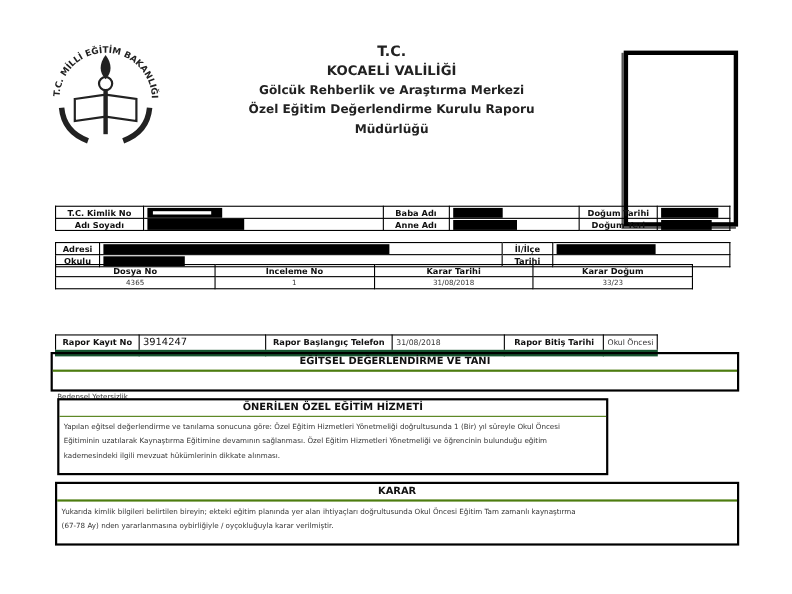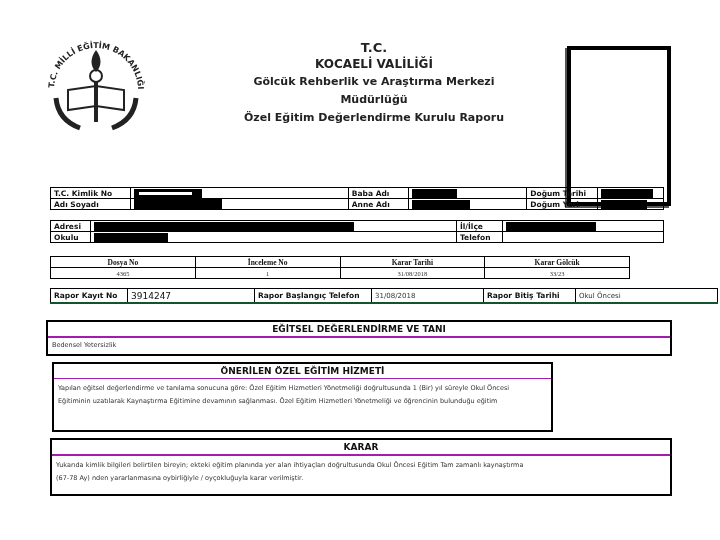--- a/index.html
+++ b/index.html
@@ -1,34 +1,34 @@
 <!DOCTYPE html>
 <html><head>
 <meta charset="utf-8">
 <style>
   html, body { margin:0; padding:0; background:#ffffff; }
   body { width:720px; height:540px; position:relative; overflow:hidden; font-family:"DejaVu Sans", sans-serif; color:#111; }
   .abs { position:absolute; }
   .logo { left:40px; top:28px; width:112px; height:112px; }
-  .header { left:184px; top:40px; width:380px; text-align:center; font-family:"DejaVu Sans", sans-serif; color:#222; }
+  .header { left:166px; top:40px; width:380px; text-align:center; font-family:"DejaVu Sans", sans-serif; color:#222; }
   .header div { line-height:18px; }
   .h-tc { font-size:13px; font-weight:bold; line-height:15px !important; }
   .h-b { font-size:12px; font-weight:bold; }
   .h-n { font-size:11px; font-weight:bold; }
   .photo { left:567px; top:46px; width:104px; height:160px; border:4px solid #000; box-sizing:border-box; box-shadow:-2px 2px 0 #555; background:#fff; }
   table { border-collapse:collapse; position:absolute; }
   td { border:1px solid #000; padding:0 3px; font-size:7.5px; height:10px; white-space:nowrap; }
-  .lbl { font-weight:bold; font-size:7.5px; }
+  .lbl { font-weight:bold; font-size:7.5px;text-align:center; }
   .redact { display:inline-block; background:#000; height:9px; vertical-align:middle; }
   .redact.white-inner { position:relative; }
   .redact.white-inner::after { content:""; position:absolute; left:5px; right:10px; top:3px; height:3px; background:#fff; }
   .center { text-align:center; }
   .val { font-size:6.5px; color:#333; }
   .box { position:absolute; border:2px solid #000; box-sizing:border-box; }
-  .box-title { border-bottom:2px solid #a21caf; text-align:center; font-weight:bold; font-size:9px; height:14px; line-height:14px; }
+  .box-title { border-bottom:2px solid #4d7c0f; text-align:center; font-weight:bold; font-size:9px; height:14px; line-height:14px; }
   .box-body { font-size:6.5px; color:#333; padding:3px 4px; line-height:13px; }
 </style>
 </head>
 <body>
 
 <div class="abs logo">
   <svg width="112" height="112" viewBox="0 0 112 112">
     <defs>
         <path id="arc" d="M14,62 A42,42 0 0 1 98,62"></path>
       </defs>
@@ -39,22 +39,22 @@
     <path d="M28,62 L56,58 L84,62 L84,82 L56,78 L28,82 Z" fill="none" stroke="#222" stroke-width="2"></path>
     <path d="M16,70 Q18,92 40,100" fill="none" stroke="#222" stroke-width="5"></path>
     <path d="M96,70 Q94,92 72,100" fill="none" stroke="#222" stroke-width="5"></path>
   </svg>
 </div>
 
 <div class="abs header">
   <div class="h-tc">T.C.</div>
   <div class="h-b">KOCAELİ VALİLİĞİ</div>
   <div class="h-n">Gölcük Rehberlik ve Araştırma Merkezi</div>
+  <div class="h-n">Özel Eğitim Değerlendirme Kurulu Raporu</div>
   <div class="h-n">Müdürlüğü</div>
-  <div class="h-n">Özel Eğitim Değerlendirme Kurulu Raporu</div>
 </div>
 
 <div class="abs photo"></div>
 
 <table style="left:50px; top:187px; width:614px;">
   <tbody>
       <tr>
     <td class="lbl" style="width:75px;">T.C. Kimlik No</td>
     <td style="width:230px;"><span class="redact white-inner" style="width:68px;"></span></td>
     <td class="lbl" style="width:55px;">Baba Adı</td>
@@ -77,66 +77,67 @@
   <tbody>
       <tr>
     <td class="lbl" style="width:32px;">Adresi</td>
     <td style="width:350px; border-right:none;"><span class="redact" style="width:260px;"></span></td>
     <td class="lbl" style="width:38px;">İl/İlçe</td>
     <td style="width:150px;"><span class="redact" style="width:90px;"></span></td>
   </tr>
   <tr>
     <td class="lbl">Okulu</td>
     <td style="border-right:none;"><span class="redact" style="width:74px;"></span></td>
-    <td class="lbl">Telefon</td>
+    <td class="lbl">Tarihi</td>
     <td></td>
   </tr>
 </tbody>
   </table>
 
-<table style="left:50px; top:256px; width:580px;font-family:Liberation Serif, serif;">
+<table style="left:50px; top:240px; width:580px;">
   <tbody>
       <tr>
     <td class="lbl center" style="width:25%;">Dosya No</td>
     <td class="lbl center" style="width:25%;margin-top:16px;">İnceleme No</td>
     <td class="lbl center" style="width:25%;">Karar Tarihi</td>
-    <td class="lbl center" style="width:25%;">Karar Gölcük</td>
+    <td class="lbl center" style="width:25%;">Karar Doğum</td>
   </tr>
   <tr>
     <td class="center val">4365</td>
     <td class="center val">1</td>
     <td class="center val">31/08/2018</td>
     <td class="center val">33/23</td>
   </tr>
 </tbody>
   </table>
 
-<table style="left:50px; top:288px; width:668px; border-bottom:2px solid #14532d;">
+<table style="left:50px; top:304px; width:548px; border-bottom:6px solid #14532d;">
   <tbody>
       <tr>
     <td class="lbl" style="width:70px; height:13px;">Rapor Kayıt No</td>
     <td style="width:120px; font-size:9px;">3914247</td>
     <td class="lbl" style="width:110px;">Rapor Başlangıç Telefon</td>
     <td style="width:105px; font-size:7px; color:#333;">31/08/2018</td>
     <td class="lbl" style="width:85px;">Rapor Bitiş Tarihi</td>
     <td style="font-size:7px; color:#333;">Okul Öncesi</td>
   </tr>
 </tbody>
   </table>
 
 <div class="box" style="left:46px; top:320px; width:626px; height:36px;">
   <div class="box-title">EĞİTSEL DEĞERLENDİRME VE TANI</div>
-  <div class="box-body" style="padding-top:1px;">Bedensel Yetersizlik</div>
+  <div class="box-body" style="padding-top:17px;">Bedensel Yetersizlik</div>
 </div>
 
 <div class="box" style="left:52px; top:362px; width:501px; height:70px;">
   <div class="box-title" style="border-bottom-width:1px;">ÖNERİLEN ÖZEL EĞİTİM HİZMETİ</div>
   <div class="box-body">
     <div>Yapılan eğitsel değerlendirme ve tanılama sonucuna göre: Özel Eğitim Hizmetleri Yönetmeliği doğrultusunda 1 (Bir) yıl süreyle Okul Öncesi</div>
     <div>Eğitiminin uzatılarak Kaynaştırma Eğitimine devamının sağlanması. Özel Eğitim Hizmetleri Yönetmeliği ve öğrencinin bulunduğu eğitim</div>
+    <div>kademesindeki ilgili mevzuat hükümlerinin dikkate alınması.</div>
   </div>
 </div>
 
 <div class="box" style="left:50px; top:438px; width:622px; height:58px;">
   <div class="box-title">KARAR</div>
   <div class="box-body">
     <div>Yukarıda kimlik bilgileri belirtilen bireyin; ekteki eğitim planında yer alan ihtiyaçları doğrultusunda Okul Öncesi Eğitim Tam zamanlı kaynaştırma</div>
     <div>(67-78 Ay) nden yararlanmasına oybirliğiyle / oyçokluğuyla karar verilmiştir.</div>
   </div>
 </div>

